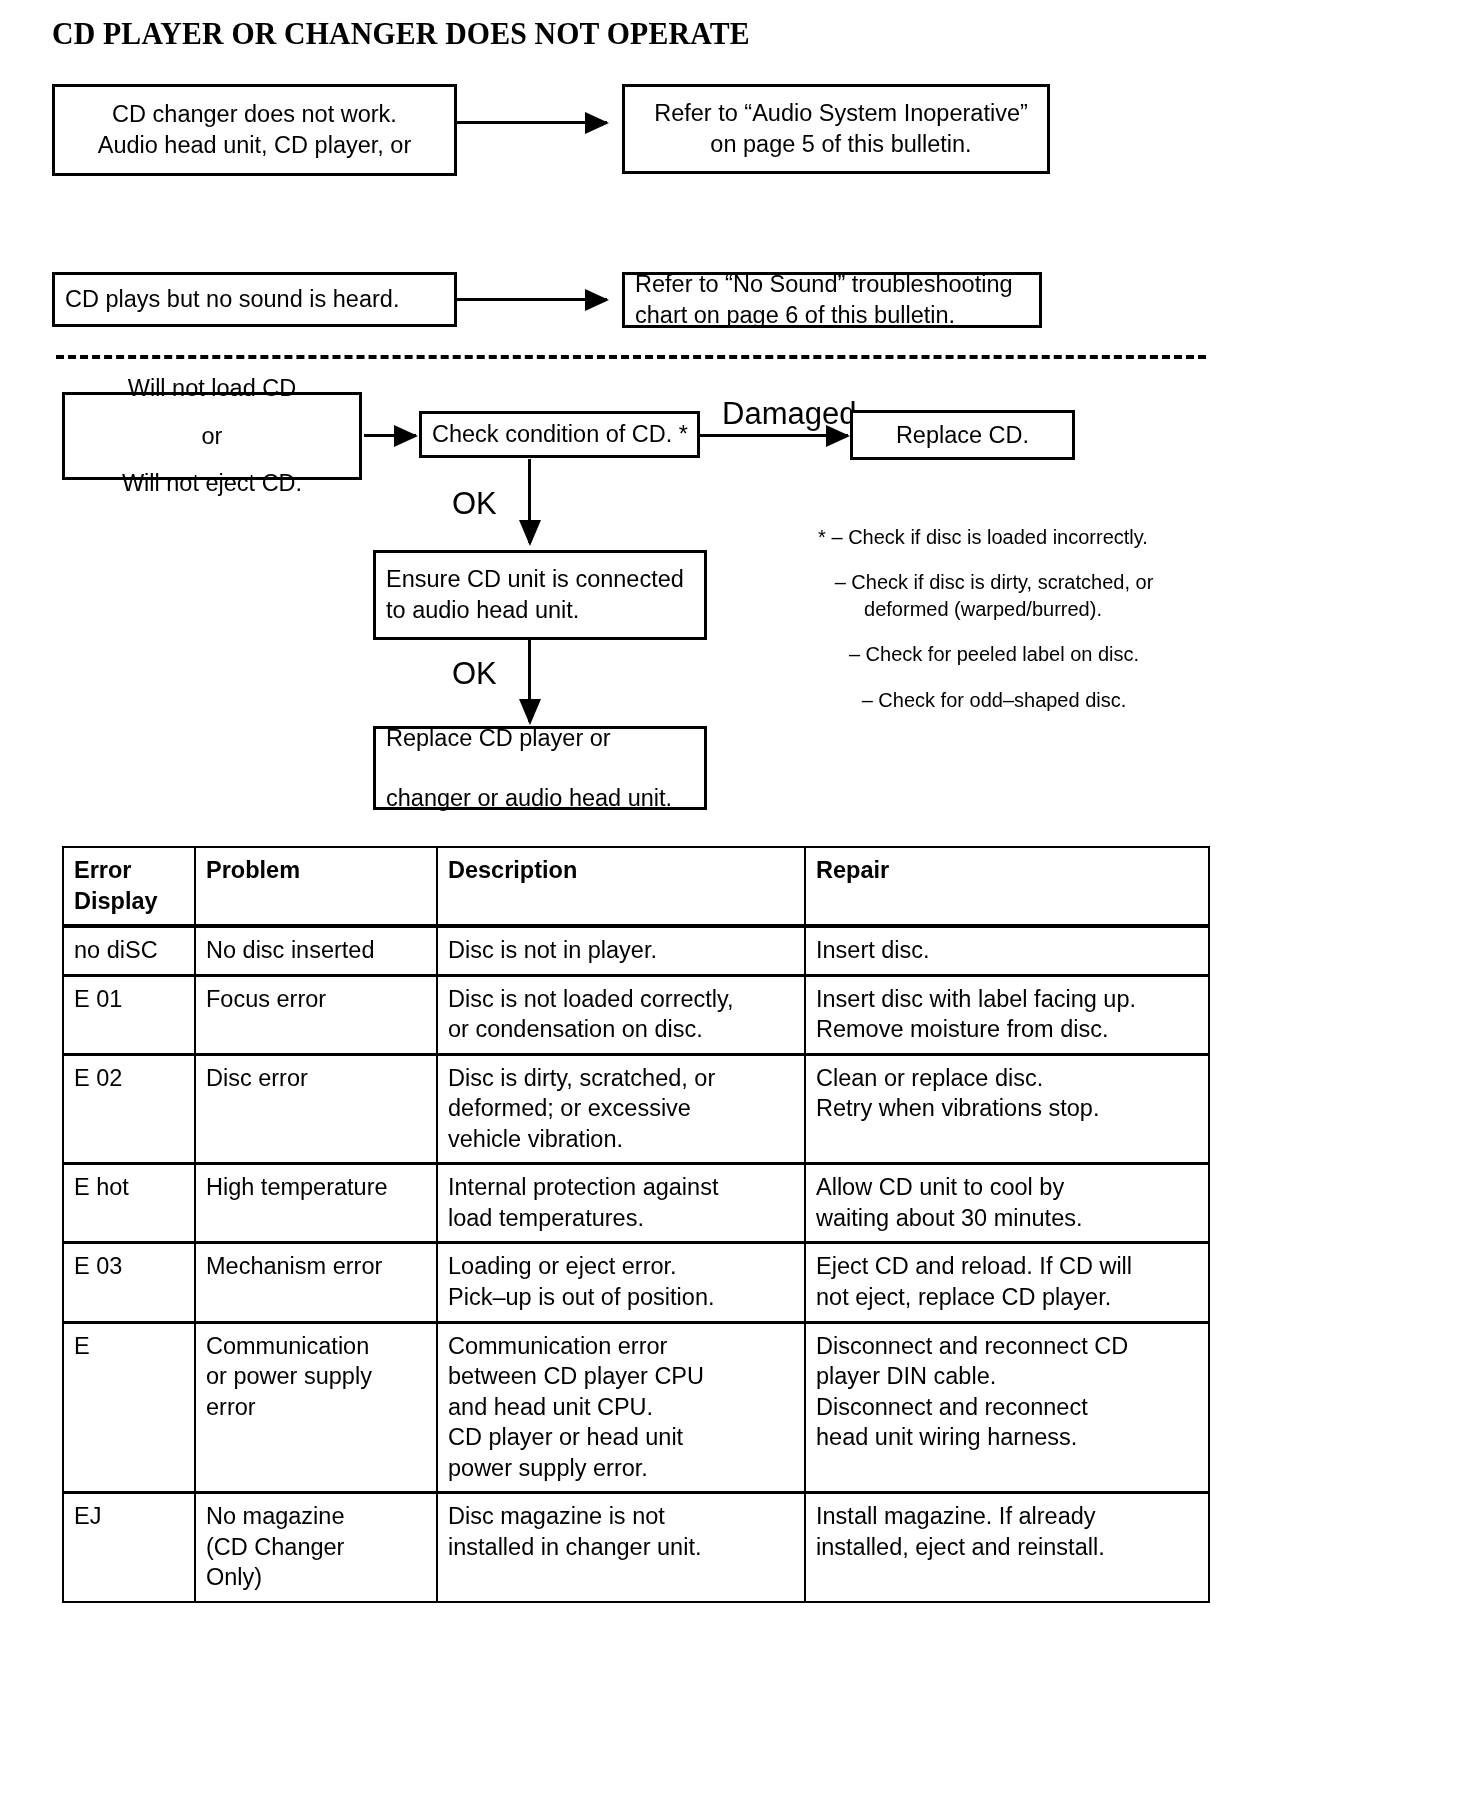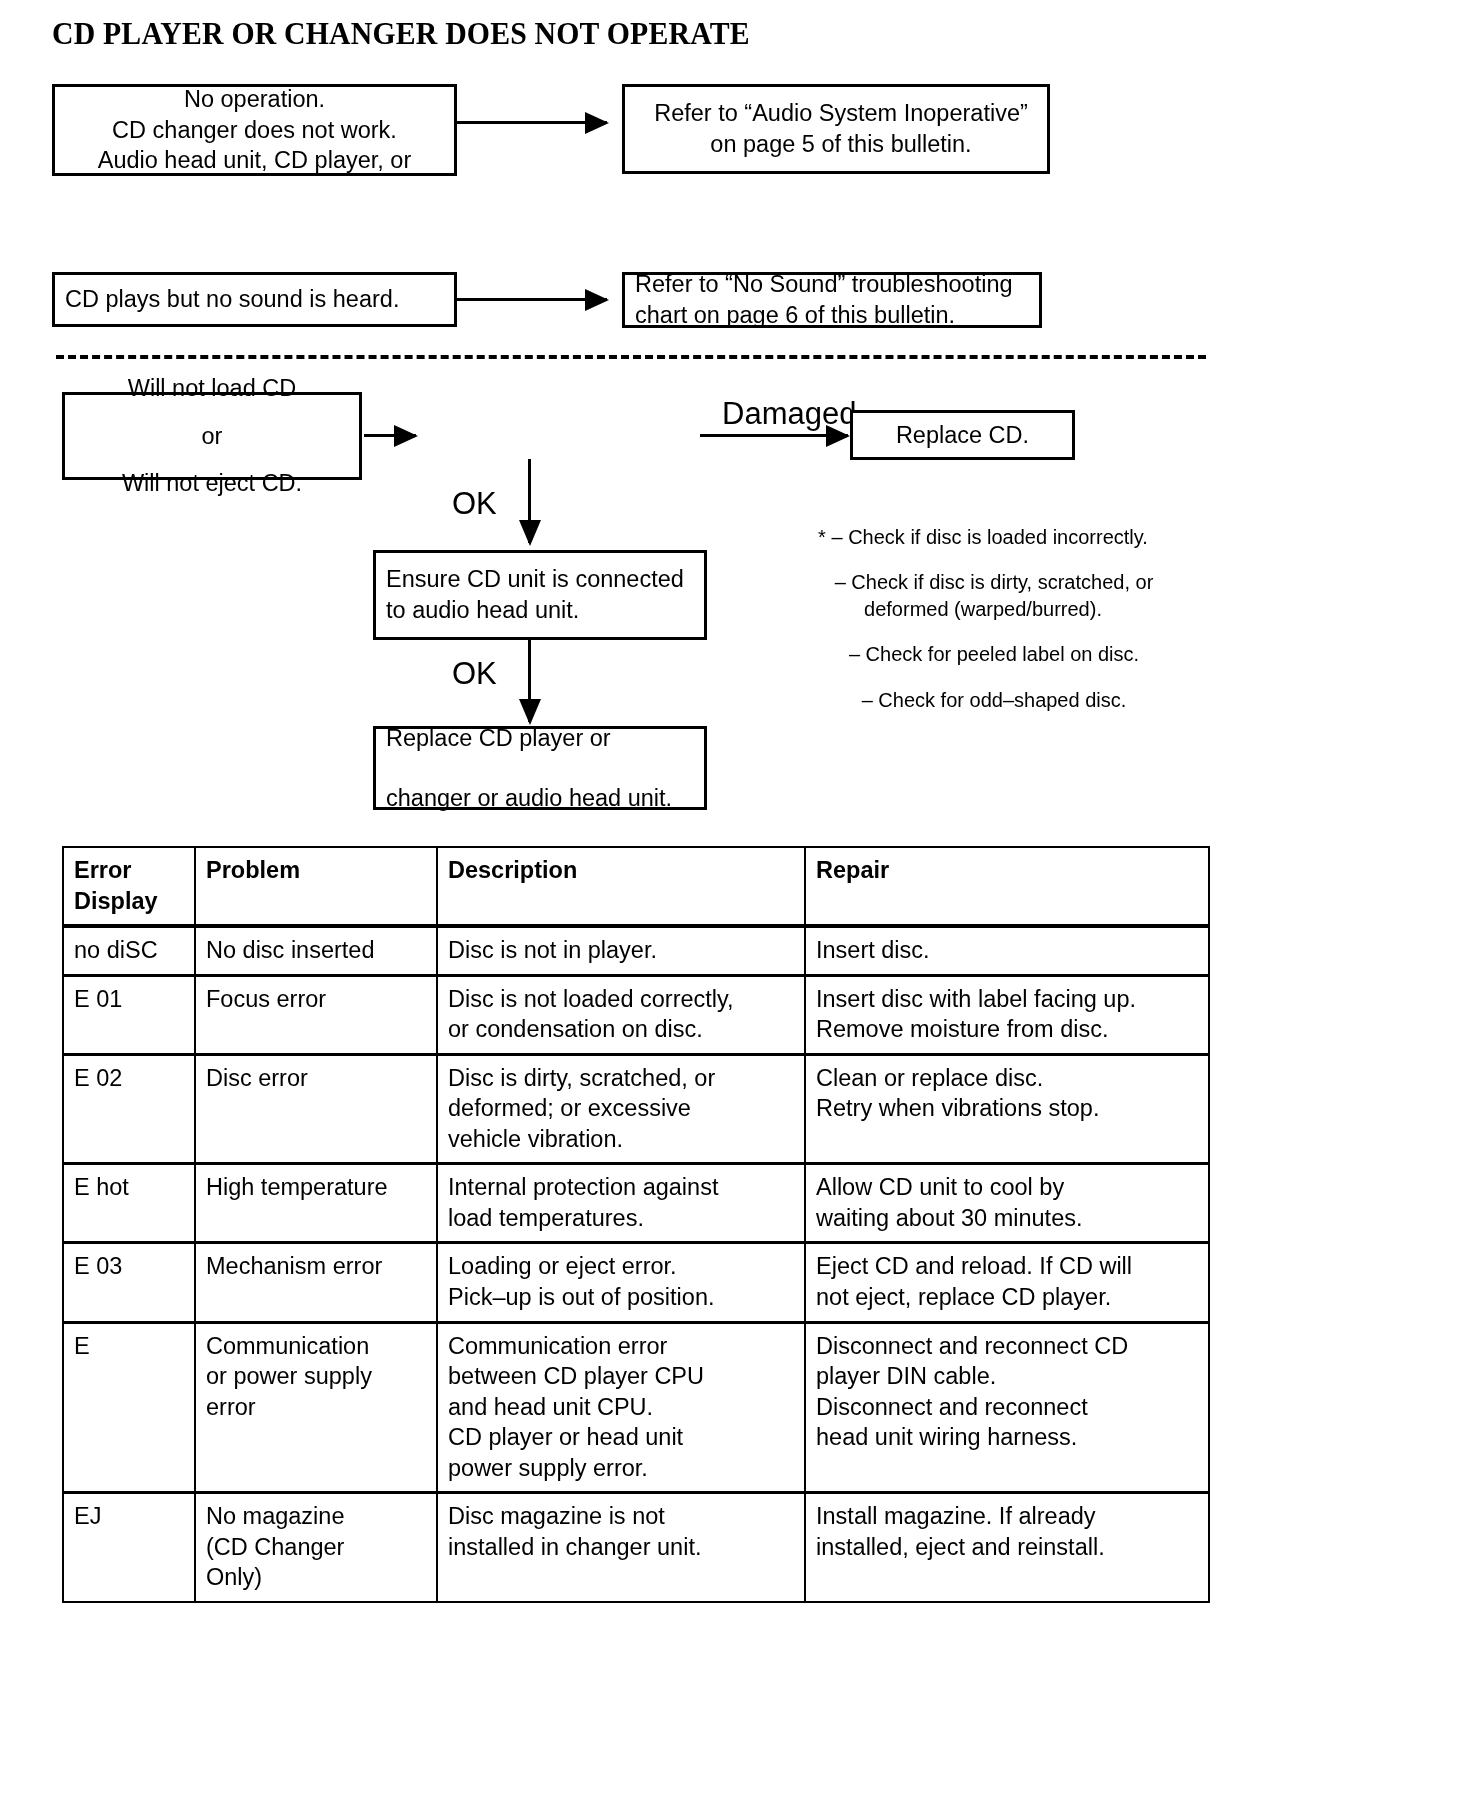--- a/index.html
+++ b/index.html
@@ -148,21 +148,20 @@
   .cell-line { display: block; white-space: nowrap; }
 </style>
 </head>
 <body>
 
 <div class="doc-title">CD PLAYER OR CHANGER DOES NOT OPERATE</div>
 
 <div class="flow">
 
   <div class="fbox pad-c" style="left:52px; top:84px; width:405px; height:92px;">
-    <span class="ln">No operation.</span>
     <span class="ln">CD changer does not work.</span>
     <span class="ln">Audio head unit, CD player, or</span>
   </div>
 
   <div class="arrow-h" style="left:457px; top:121px; width:150px;"></div>
 
   <div class="fbox pad-l" style="left:622px; top:84px; width:428px; height:90px;align-items:center;">
     <span class="ln">Refer to “Audio System Inoperative”</span>
     <span class="ln">on page 5 of this bulletin.</span>
   </div>
@@ -181,20 +180,23 @@
   <div class="dashed-sep"></div>
 
   <div class="fbox pad-c" style="left:62px; top:392px; width:300px; height:88px;gap:17px;">
     <span class="ln">Will not load CD</span>
     <span class="ln">or</span>
     <span class="ln">Will not eject CD.</span>
   </div>
 
   <div class="arrow-h" style="left:364px; top:434px; width:52px;"></div>
 
+  <div class="fbox pad-l" style="left:419px; top:411px; width:281px; height:47px;">
+    <span class="ln">Check condition of CD. *</span>
+  </div>
 
   <div class="edge-label" style="left:722px; top:396px;">Damaged</div>
 
   <div class="arrow-h" style="left:700px; top:434px; width:148px;"></div>
 
   <div class="fbox pad-c" style="left:850px; top:410px; width:225px; height:50px;">
     <span class="ln">Replace CD.</span>
   </div>
 
   <div class="edge-label" style="left:452px; top:486px;">OK</div>

